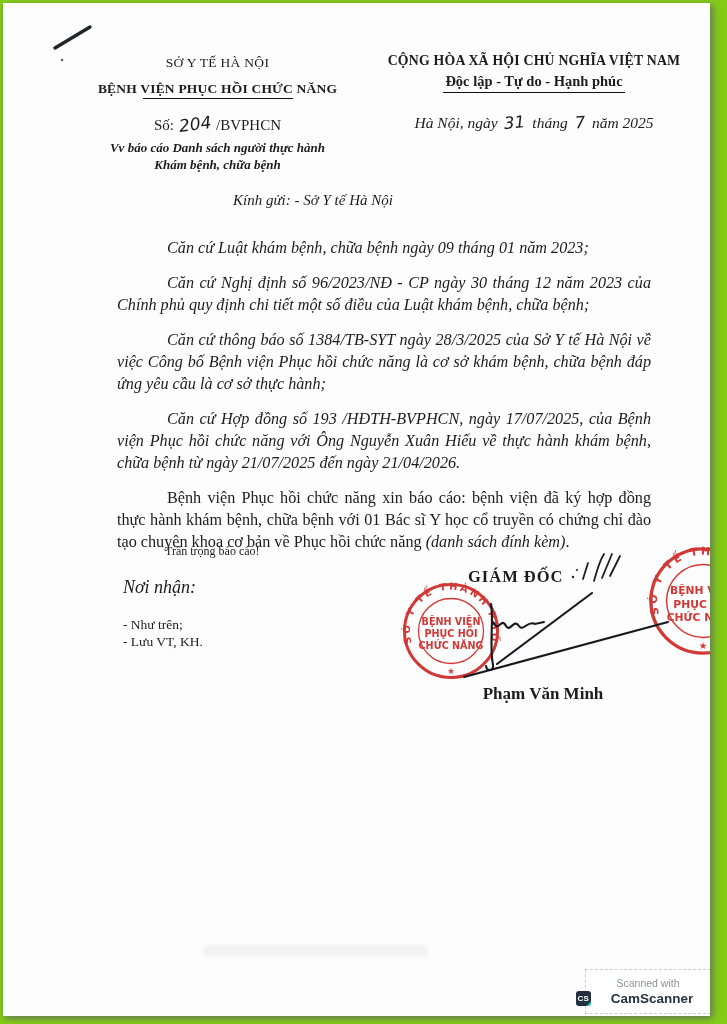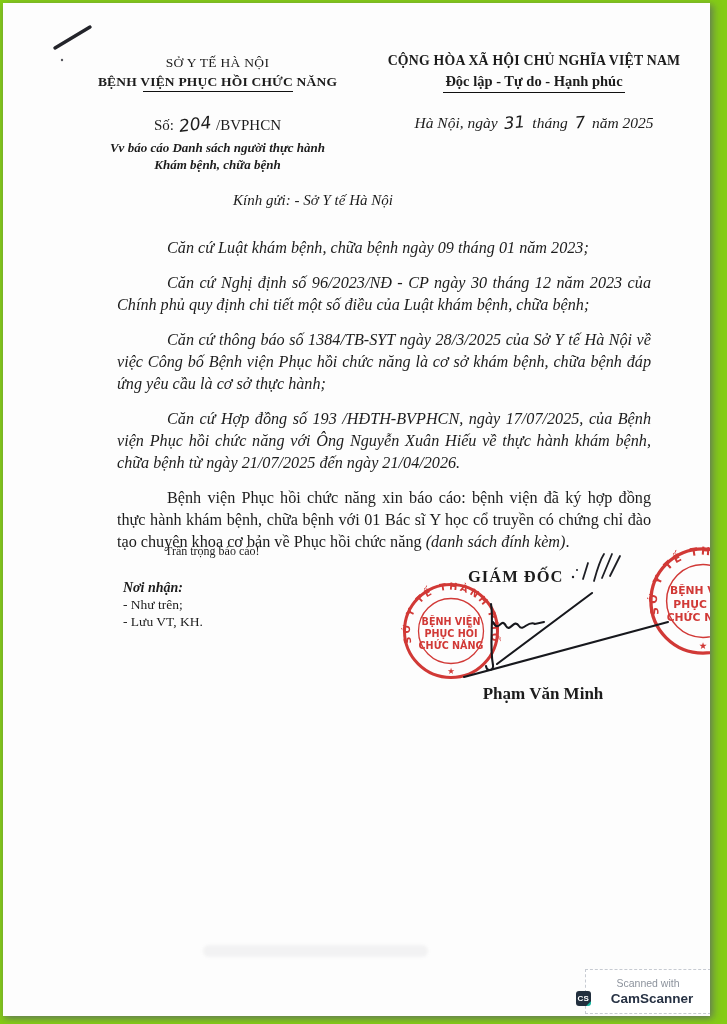--- a/index.html
+++ b/index.html
@@ -4,42 +4,42 @@
 <style>
   html,body{margin:0;padding:0;}
   body{width:727px;height:1024px;font-family:"Liberation Serif","DejaVu Serif",serif;color:#1c1c1c;}
   .screen{position:relative;width:727px;height:1024px;background:#84cc16;overflow:hidden;}
   .page{position:absolute;left:3px;top:3px;width:707px;height:1013px;background:#fdfdfd;
         overflow:hidden;box-shadow:4px 2px 7px rgba(90,95,110,.55), 0 3px 5px rgba(90,95,110,.35);}
   .abs{position:absolute;}
   
   .hdr-left{left:62px;top:52px;width:305px;text-align:center;}
   .dept{font-size:13.5px;letter-spacing:.3px;}
-  .org{font-size:13.5px;font-weight:bold;margin-top:3px;letter-spacing:.2px;}
+  .org{font-size:13.5px;font-weight:bold;margin-top:10px;letter-spacing:.2px;}
   .org-underline{width:150px;margin:1px auto 0;border-bottom:1.5px solid #111;}
   .hdr-right{left:370px;top:50px;width:322px;text-align:center;}
   .nat{font-size:13.8px;font-weight:bold;letter-spacing:.2px;}
   .motto{margin-top:3px;}
   .motto span{display:inline-block;font-size:14.5px;font-weight:bold;border-bottom:1.5px solid #111;padding:0 2px 2px;}
   .doc-no{left:62px;top:111px;width:305px;text-align:center;font-size:15px;}
   .hand{display:inline-block;font-family:"DejaVu Sans",sans-serif;font-style:italic;font-weight:500;}
   .hand-no{font-size:17px;transform:rotate(-7deg);margin:0 1px;}
   .subject{left:62px;top:136px;width:305px;text-align:center;font-style:italic;font-weight:600;font-size:13px;line-height:17px;}
   .dateline{left:370px;top:110px;width:322px;text-align:center;font-style:italic;font-size:15.5px;}
   .hand-day,.hand-month{font-size:16.5px;transform:rotate(-5deg);margin:0 3px;}
   
   .salutation{left:230px;top:189px;font-size:15px;font-style:italic;}
   .body{left:114px;top:222px;width:534px;font-size:16.2px;line-height:22px;text-align:justify;}
   .body p{margin:12px 0 13px 0;text-indent:50px;}
   .cite{font-style:italic;}
   .report{font-style:normal;}
   .report em{font-style:italic;}
   .closing{left:162px;top:541px;font-size:12px;}
   .recipients{left:120px;top:576px;font-size:13.5px;line-height:17px;}
-  .rec-title{font-weight:bold;font-style:italic;font-size:14px;margin-bottom:0;}
+  .rec-title{font-weight:normal;font-style:italic;font-size:18px;margin-bottom:20px;}
   
   .sign-title{left:465px;top:564px;font-size:16.5px;font-weight:bold;letter-spacing:1px;}
   .sign-name{left:428px;top:681px;width:224px;text-align:center;font-size:17px;font-weight:bold;}
   .stamp{opacity:.93;}
   .stamp1{left:398px;top:578px;width:100px;height:100px;}
   .stamp2{left:644px;top:542px;width:112px;height:112px;}
   .sig{left:397px;top:557px;width:272px;height:132px;}
   .flourish{left:560px;top:545px;width:65px;height:45px;}
   .pen-mark{left:45px;top:15px;width:55px;height:48px;}
   .bleed{left:200px;top:942px;width:225px;height:12px;background:rgba(95,100,112,.07);border-radius:6px;filter:blur(1.5px);}

